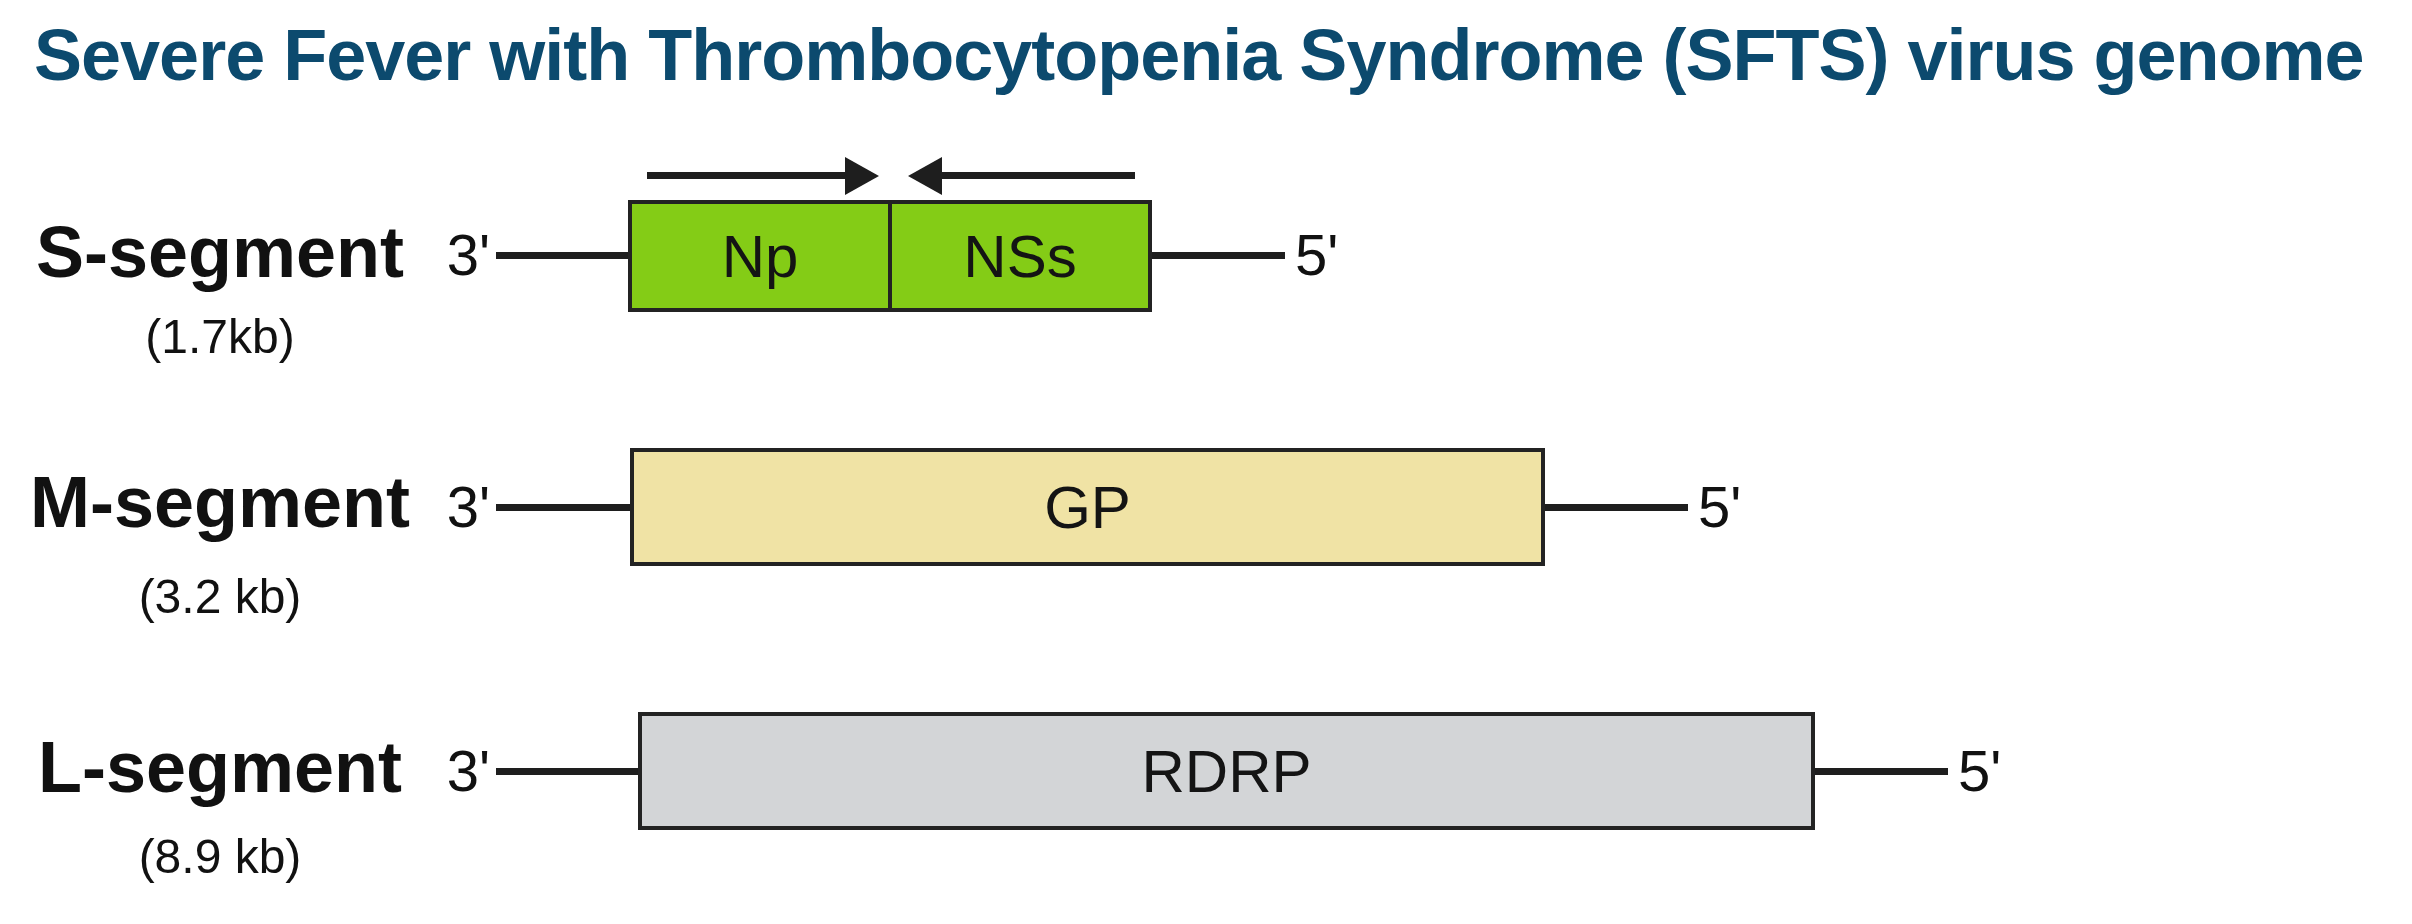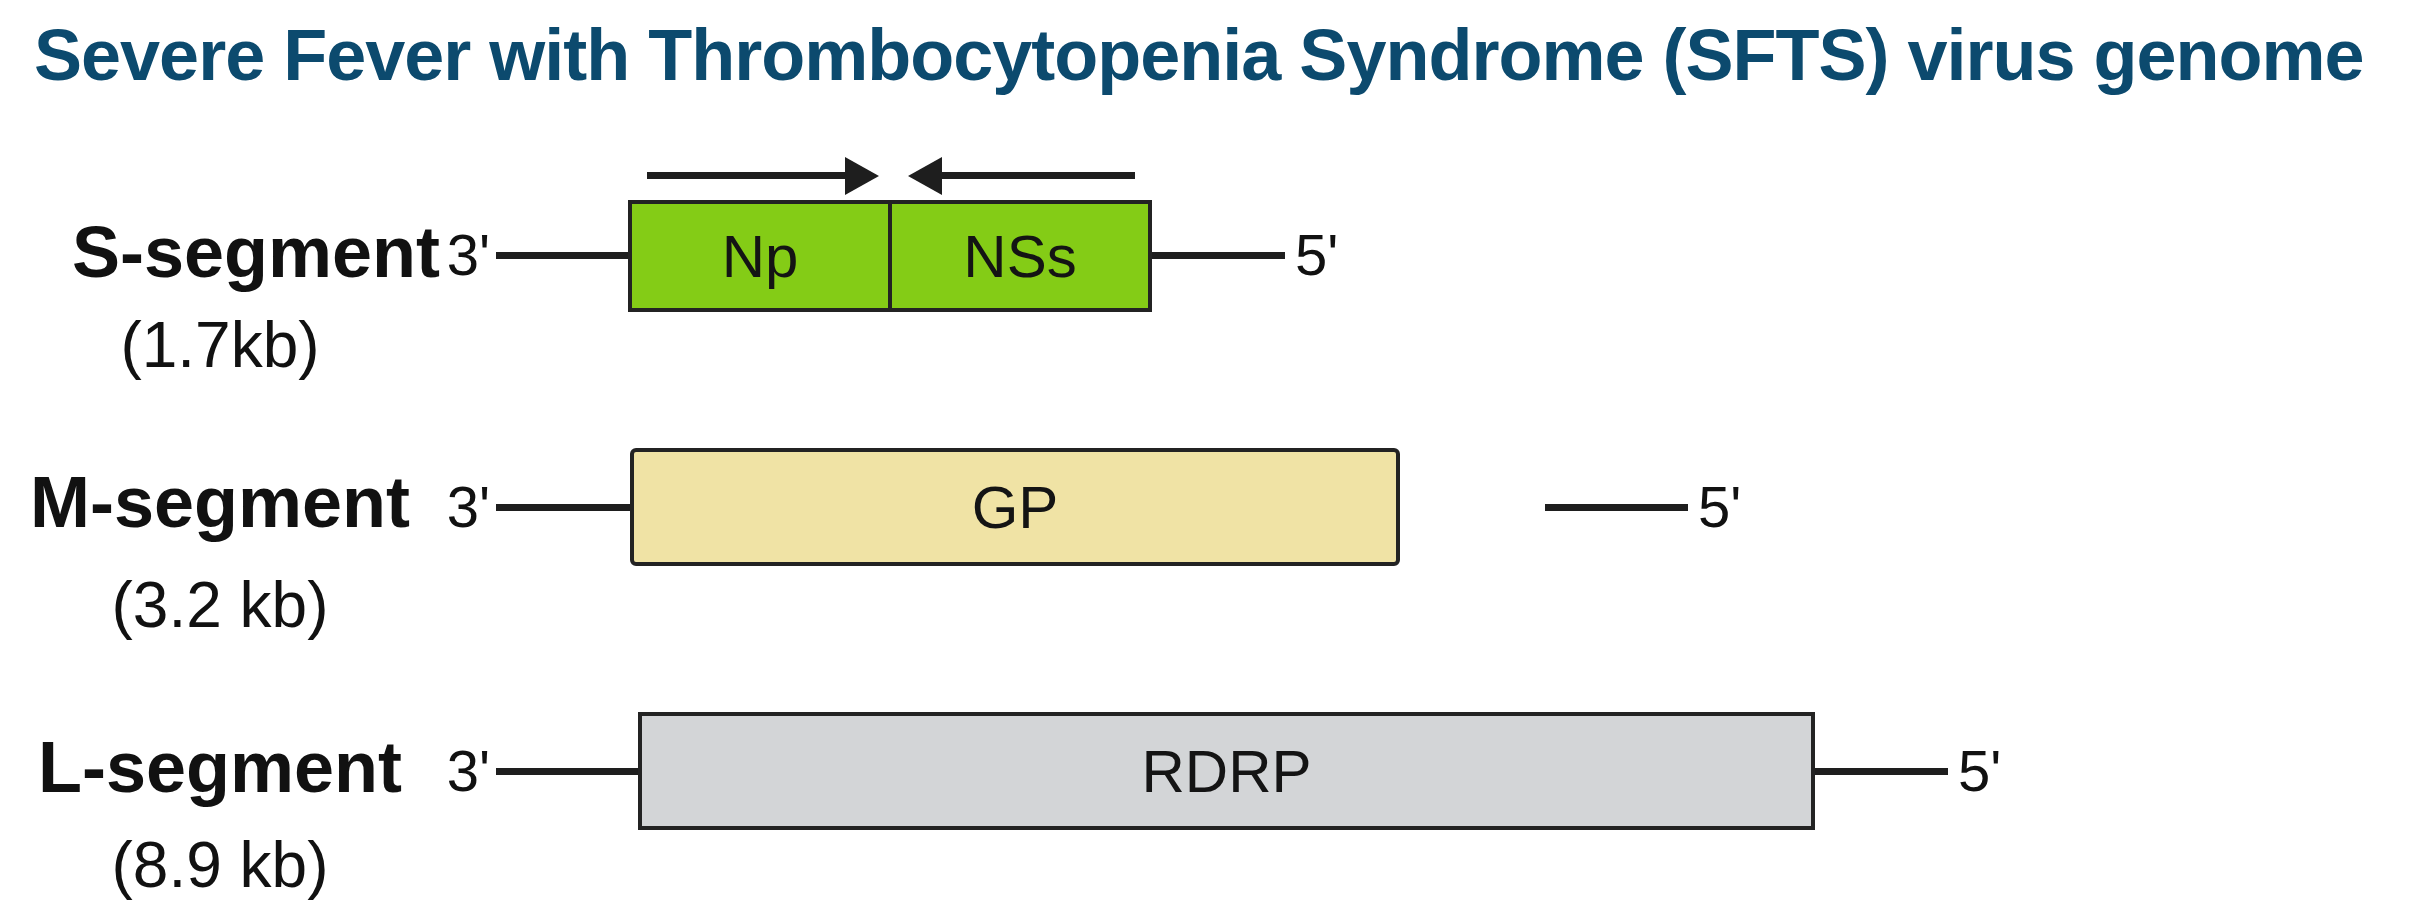--- a/index.html
+++ b/index.html
@@ -35,24 +35,23 @@
     font-size: 72px;
     font-weight: bold;
     line-height: 80px;
     white-space: nowrap;
   }
   .seg-size {
     position: absolute;
     left: 0;
     width: 440px;
     text-align: center;
-    font-size: 64px;
+    font-size: 48px;
     line-height: 74px;
     white-space: nowrap;
-    margin-top: 8px;
   }
   .end-label {
     position: absolute;
     font-size: 58px;
     line-height: 72px;
     white-space: nowrap;
   }
   .end-3 {
     left: 420px;
     width: 70px;
@@ -89,38 +88,38 @@
     position: absolute;
     width: 0;
     height: 0;
     border-top: 19px solid transparent;
     border-bottom: 19px solid transparent;
   }
   .arrow-head.to-right { border-left: 34px solid #1e1e1e; }
   .arrow-head.to-left  { border-right: 34px solid #1e1e1e; }
 
   
-  .s-name  { top: 212px; text-align: right; }
+  .s-name  { top: 212px; }
   .s-size  { top: 300px; }
   .s-3     { top: 219px; }
   .s-line-l{ left: 496px; top: 252px; width: 134px; }
   .s-box   { left: 628px; top: 200px; width: 524px; height: 112px; }
   .s-line-r{ left: 1152px; top: 252px; width: 133px; }
   .s-5     { left: 1295px; top: 219px; }
   .s-arrow-r-shaft { left: 647px; top: 172px; width: 200px; }
   .s-arrow-r-head  { left: 845px; top: 157px; }
   .s-arrow-l-head  { left: 908px; top: 157px; }
   .s-arrow-l-shaft { left: 942px; top: 172px; width: 193px; }
 
   
   .m-name  { top: 462px; }
   .m-size  { top: 560px; }
   .m-3     { top: 471px; }
   .m-line-l{ left: 496px; top: 504px; width: 136px; }
-  .m-box   { left: 630px; top: 448px; width: 770px; height: 118px; border-radius: 6px; }
+  .m-box   { left: 630px; top: 448px; width: 915px; height: 118px; }
   .m-line-r{ left: 1545px; top: 504px; width: 143px; }
   .m-5     { left: 1698px; top: 471px; }
 
   
   .l-name  { top: 727px; }
   .l-size  { top: 820px; }
   .l-3     { top: 735px; }
   .l-line-l{ left: 496px; top: 768px; width: 144px; }
   .l-box   { left: 638px; top: 712px; width: 1177px; height: 118px; }
   .l-line-r{ left: 1815px; top: 768px; width: 133px; }

